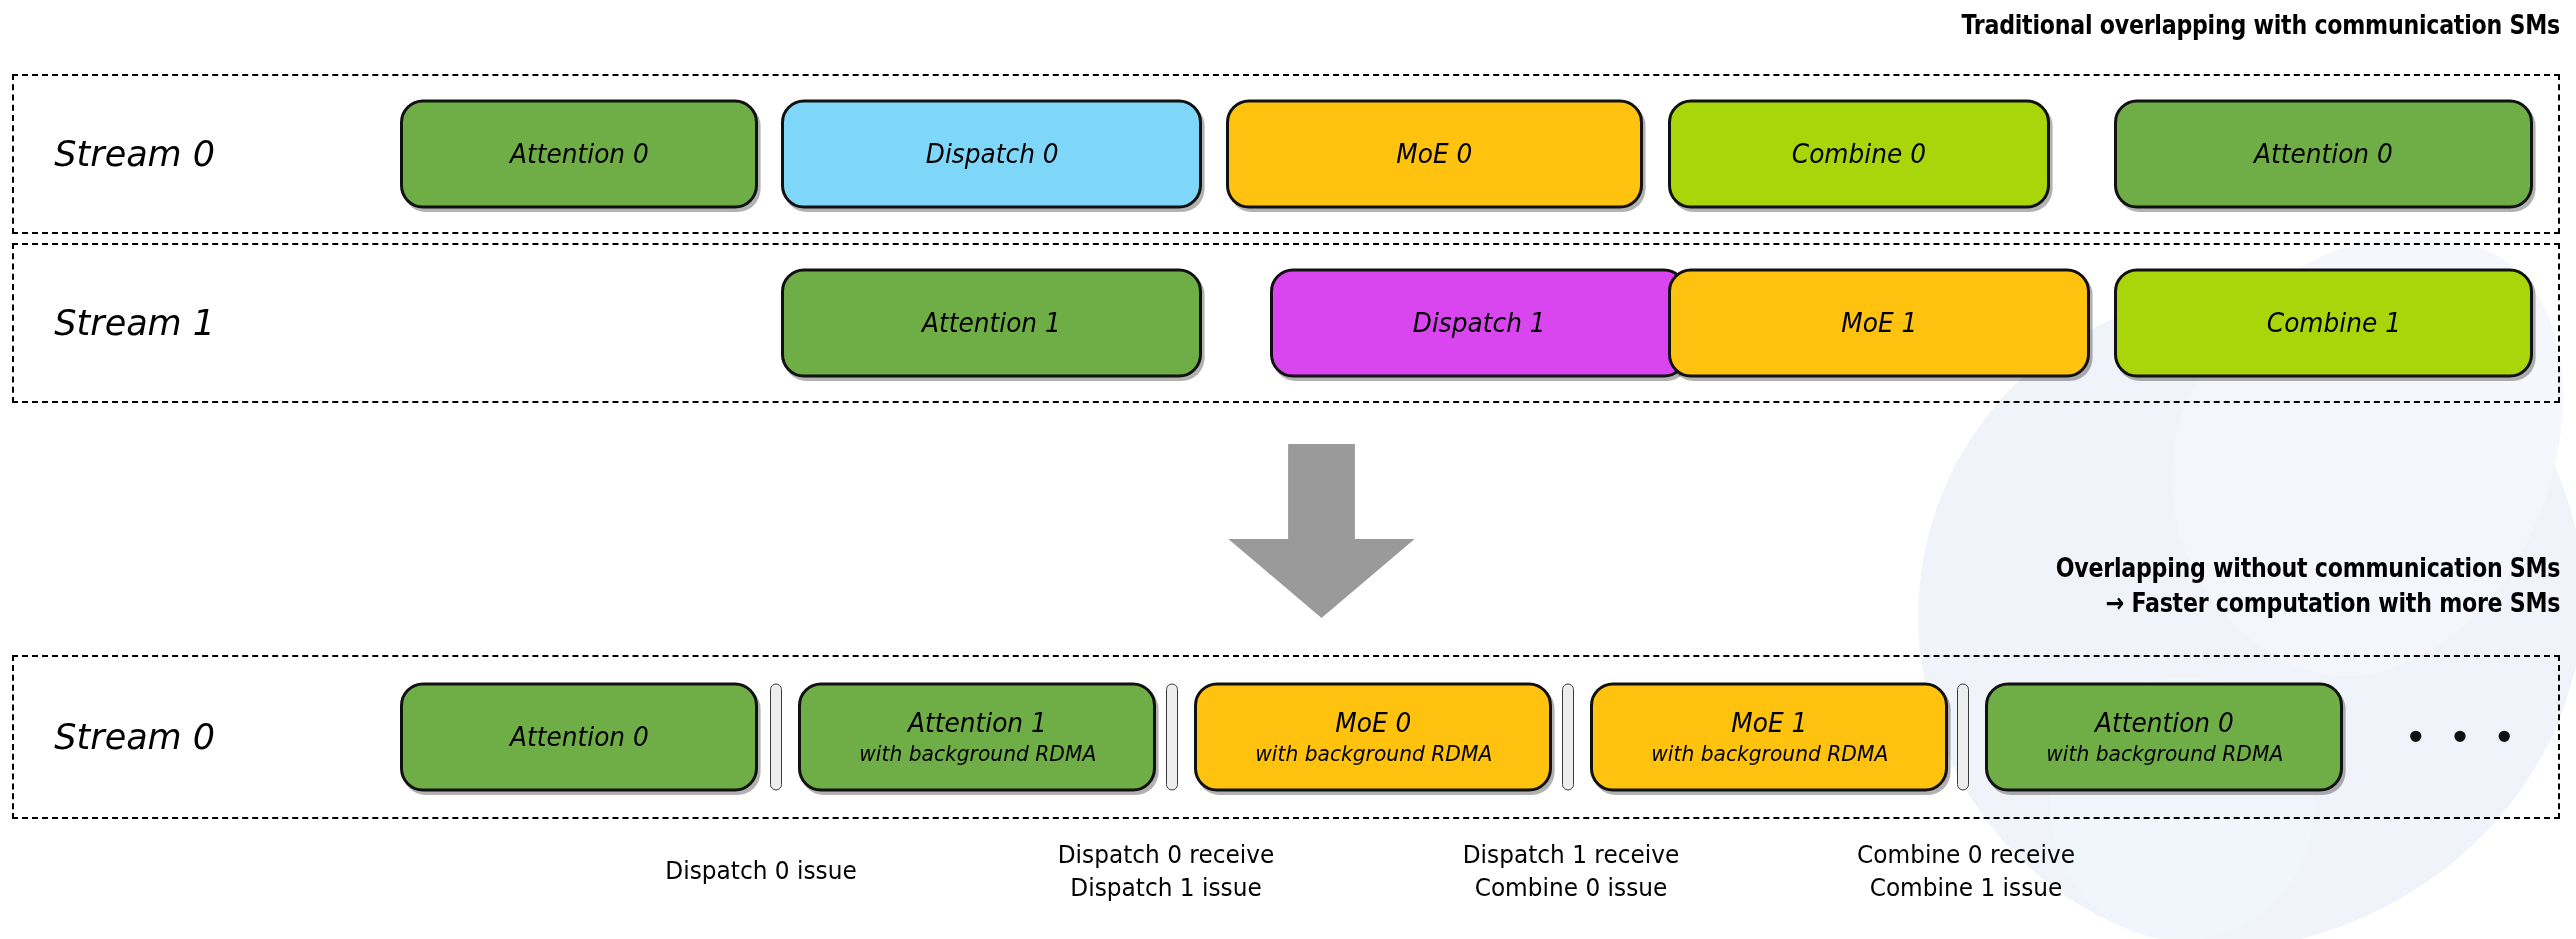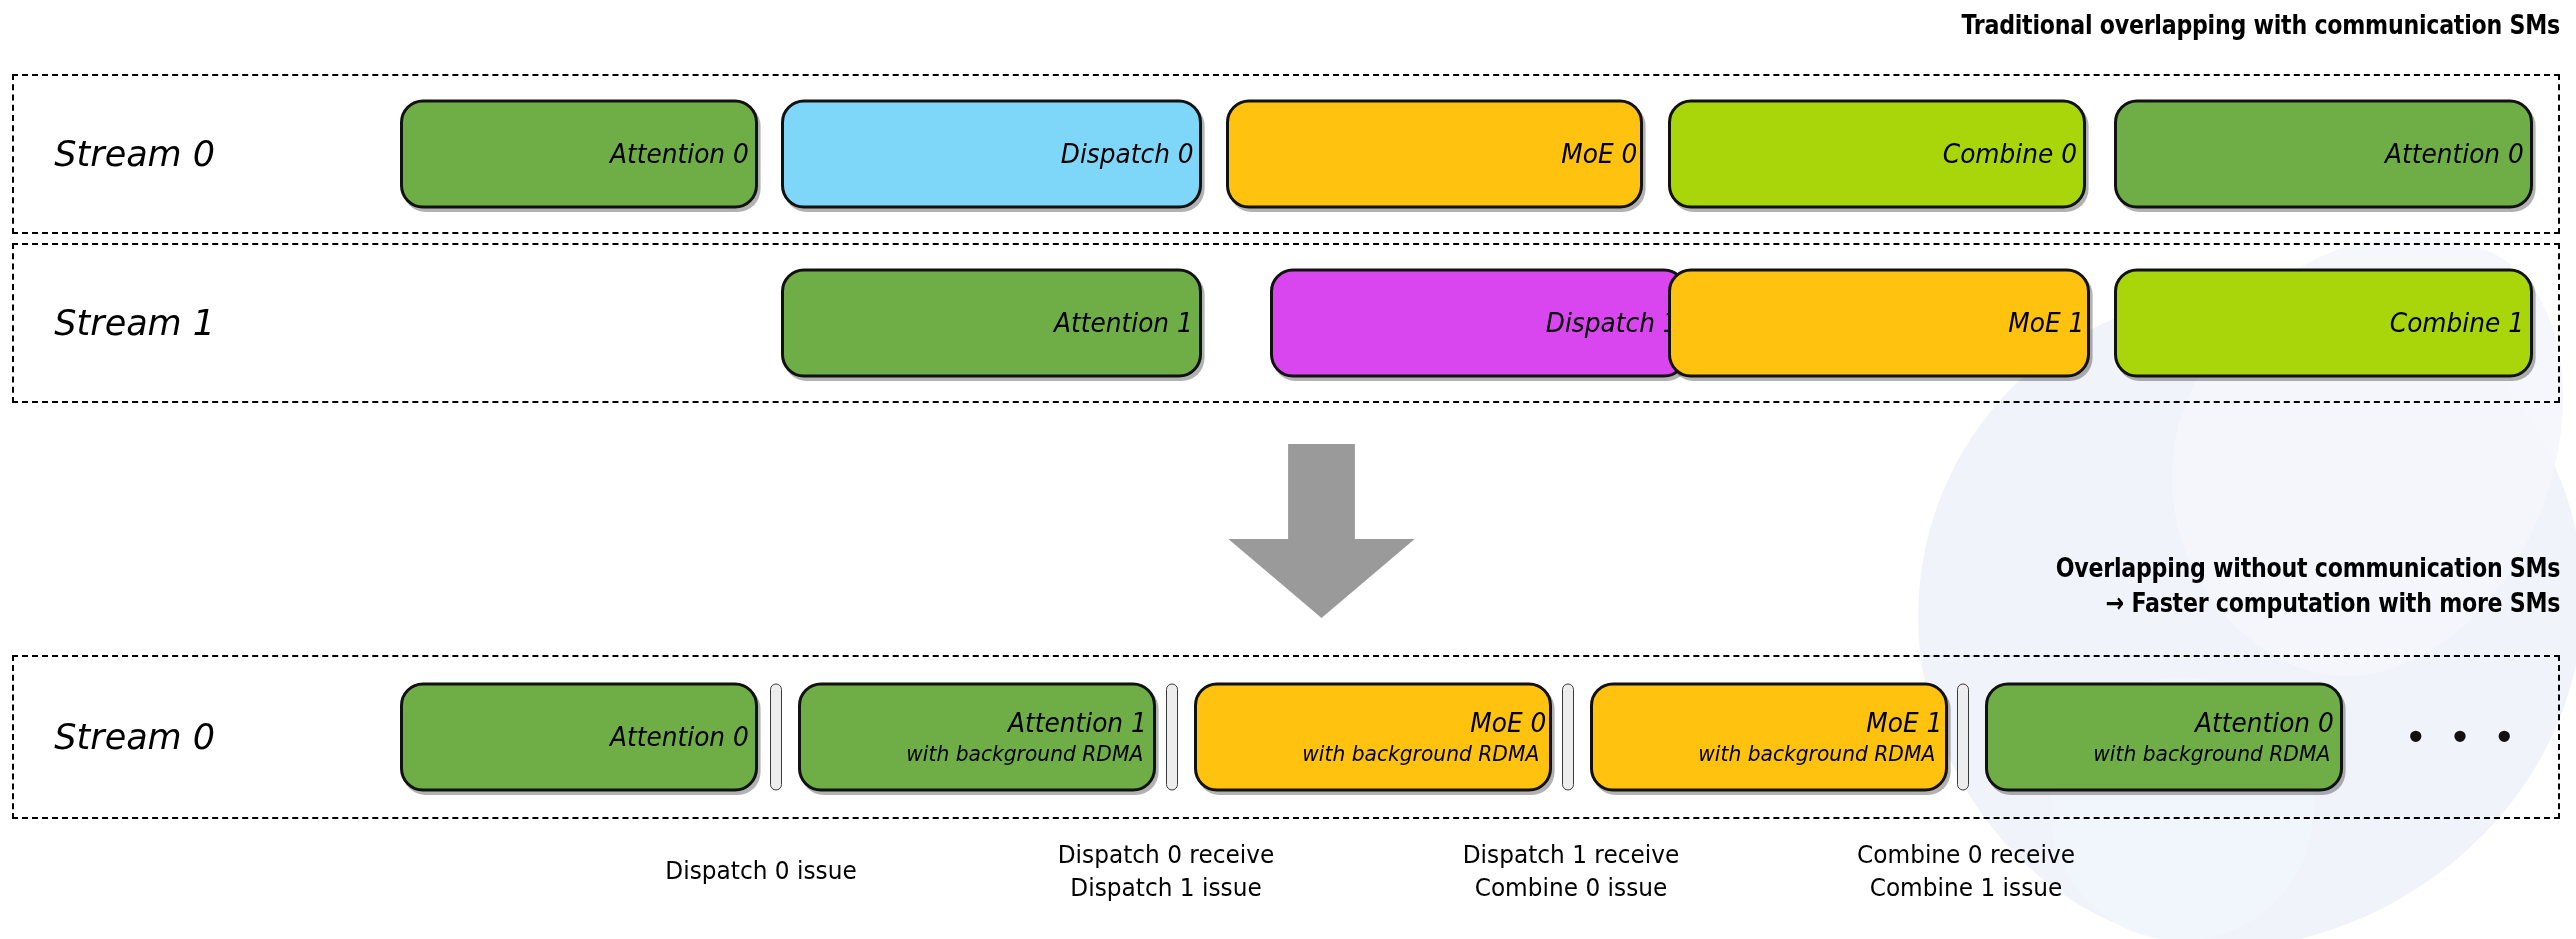--- a/index.html
+++ b/index.html
@@ -90,21 +90,21 @@
   .block {
     position: absolute;
     top: 50%;
     transform: translateY(-50%);
     height: 109px;
     border: 3.5px solid #111111;
     border-radius: 23px;
     box-sizing: border-box;
     display: flex;
     flex-direction: column;
-    align-items: flex-end;
+    align-items: center;
     justify-content: center;
     box-shadow: 2.6px 3.5px 0 rgba(0,0,0,.30);
   }
   .block .block-label {
     font-family: "DejaVu Sans", sans-serif;
     font-size: 27px;
     color: #000000;
     line-height: 1.05;
     white-space: nowrap;
     transform: scaleX(0.92);
@@ -184,21 +184,21 @@
     <div id="trad-row0-blocks">
         <div class="block" style="left: 386px; width: 358px; background: rgb(111, 174, 70);">
           <div class="block-label">Attention 0</div>
         </div>
         <div class="block" style="left: 767px; width: 421px; background: rgb(126, 215, 248);">
           <div class="block-label">Dispatch 0</div>
         </div>
         <div class="block" style="left: 1212px; width: 417px; background: rgb(255, 194, 14);">
           <div class="block-label">MoE 0</div>
         </div>
-        <div class="block" style="left: 1654px; width: 418px; background: rgb(169, 214, 11);">
+        <div class="block" style="left: 1654px; width: 382px; background: rgb(169, 214, 11);">
           <div class="block-label">Combine 0</div>
         </div>
         <div class="block" style="left: 2100px; width: 419px; background: rgb(111, 174, 70);">
           <div class="block-label">Attention 0</div>
         </div>
       </div>
   </div>
 
   <div class="stream-row" id="row-stream1">
     <div class="stream-label">Stream 1</div>

